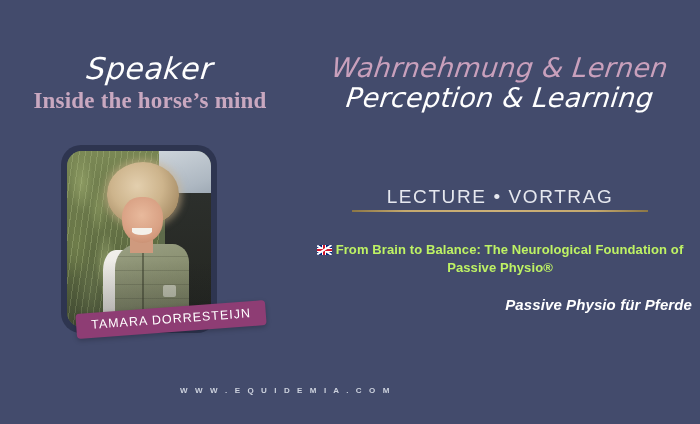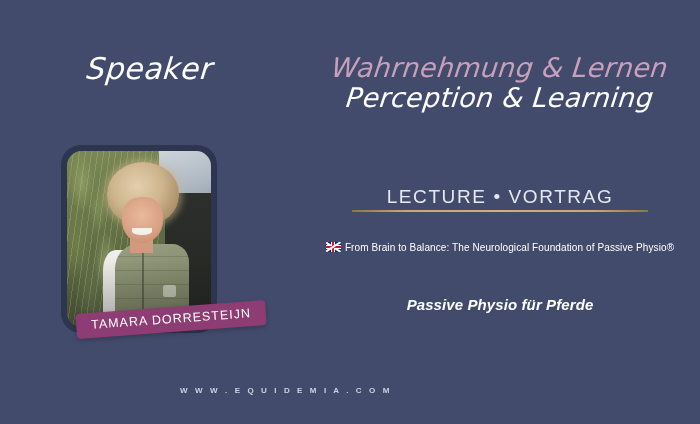--- a/index.html
+++ b/index.html
@@ -222,23 +222,23 @@
     left: 52px; top: 210px;
     width: 296px; height: 2px;
     background: linear-gradient(90deg,#8b7646 0%, #c5a96e 18%, #cdb178 50%, #c5a96e 82%, #8b7646 100%);
   }
 
   .lecture-title {
     position: absolute;
     left: 8px; top: 241px;
     width: 384px;
     text-align: center;
-    color: #ffffff;
-    font-size: 10px;
-    font-weight: 400;
+    color: #bef264;
+    font-size: 13px;
+    font-weight: 700;
     line-height: 1.38;
     letter-spacing: 0.1px;
   }
   .flag-glyph {
     display: inline-block;
     width: 15px; height: 10px;
     position: relative;
     vertical-align: -1px;
     margin-right: 4px;
     overflow: hidden;
@@ -264,21 +264,21 @@
   .flag-red-v, .flag-red-h {
     position: absolute; background: #cf142b;
   }
   .flag-red-v { left: 6.5px; top: 0; width: 2px; height: 10px; }
   .flag-red-h { left: 0; top: 4px; width: 15px; height: 2px; }
 
   .lecture-sub {
     position: absolute;
     left: 8px; top: 296px;
     width: 384px;
-    text-align: center;
+    text-align: right;
     color: #ffffff;
     font-size: 15px;
     font-weight: 700;
     font-style: italic;
     letter-spacing: 0.1px;
   }
 
   
   #footer-url {
     position: absolute;
@@ -293,20 +293,21 @@
 </style>
 </head>
 <body>
 
 <div id="slide">
 
   <div id="left-col">
 
     <div class="speaker-script">Speaker</div>
 
+    <div class="speaker-sub">Inside the horse’s mind</div>
 
     <div id="photo-frame">
       <div id="photo-inner">
         <div class="ph-sky"></div>
         <div class="ph-darkpanel"></div>
         <div class="ph-foliage"></div>
         <div class="ph-foliage-streaks"></div>
         <div class="ph-shirt"></div>
         <div class="ph-vest"></div>
         <div class="ph-vest-quilt"></div>

